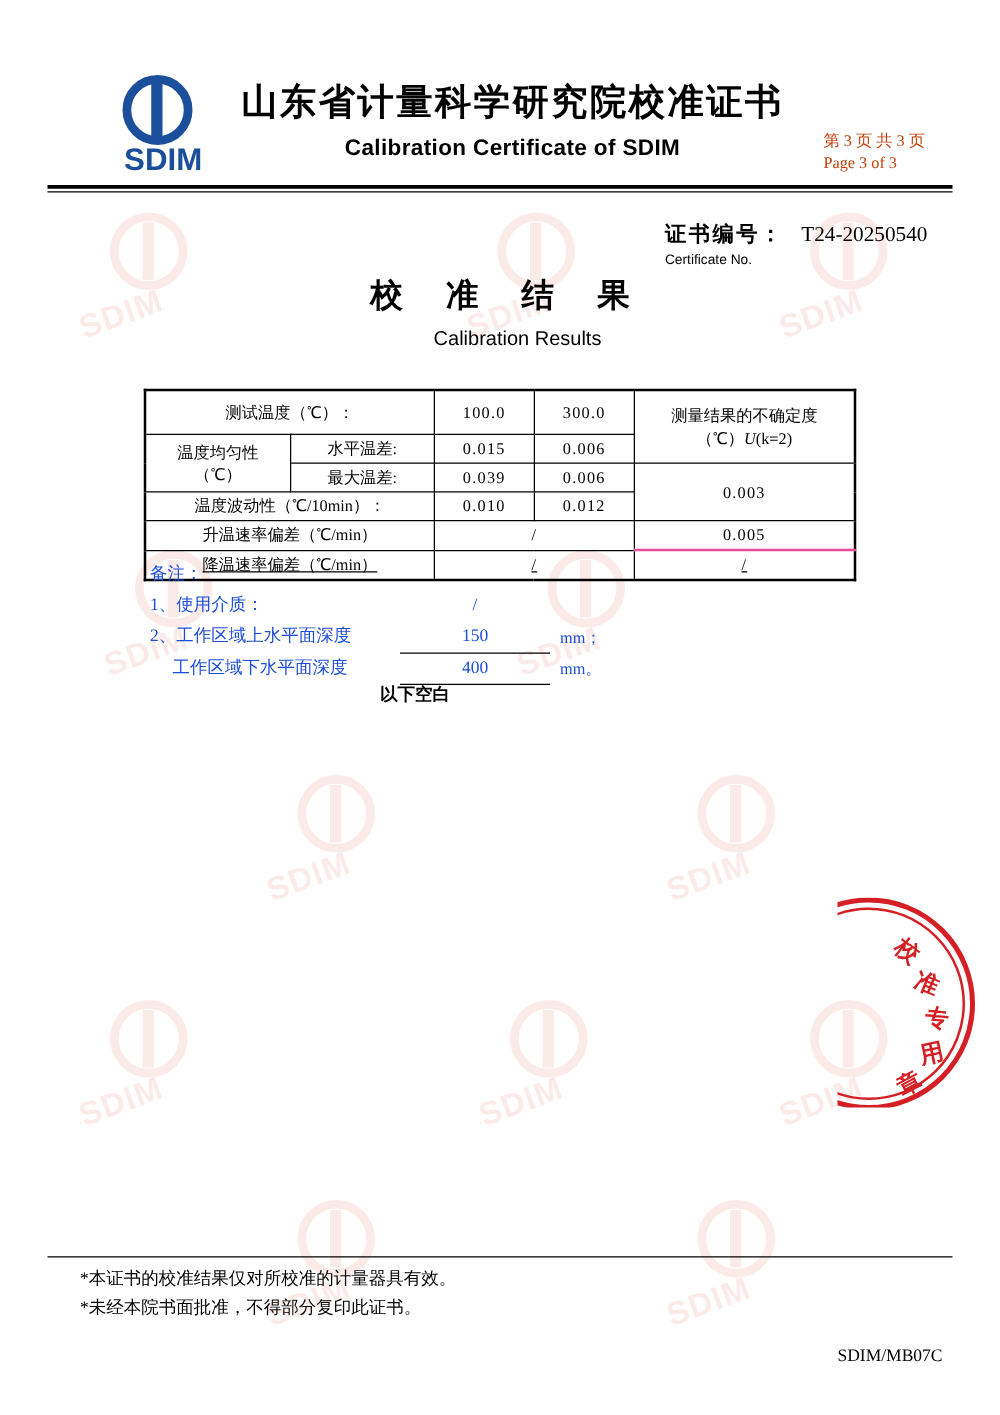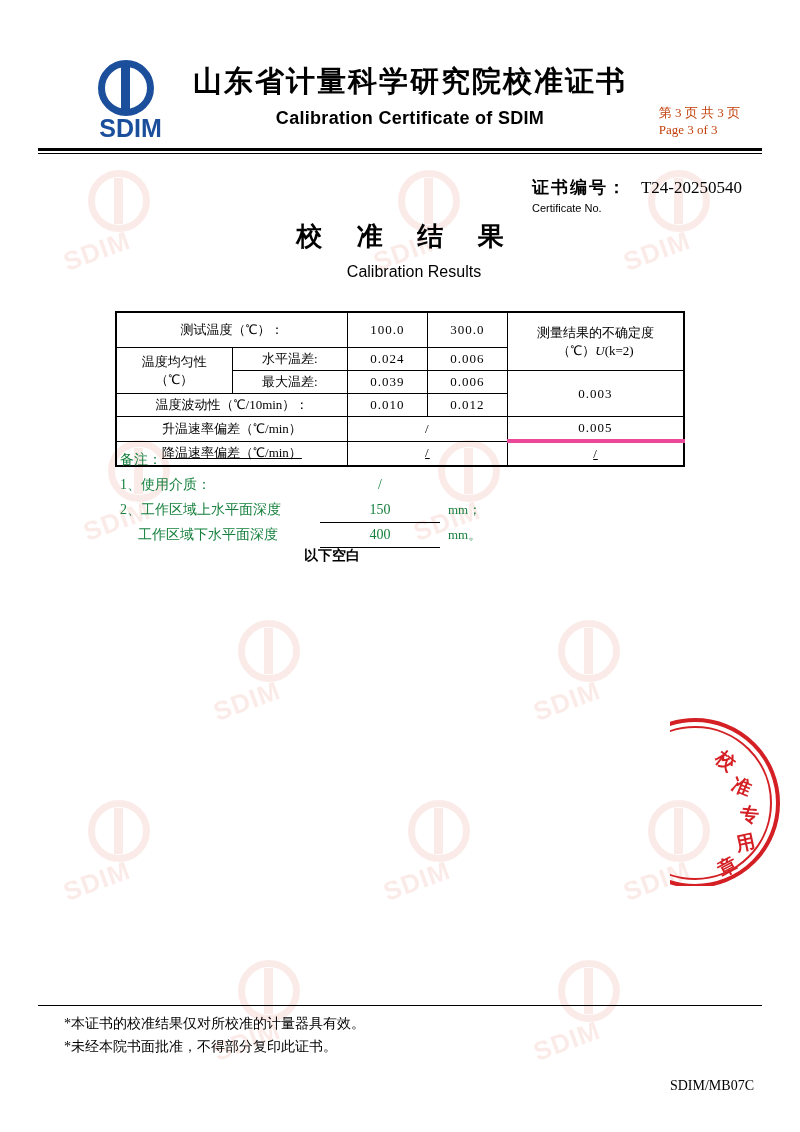--- a/index.html
+++ b/index.html
@@ -254,21 +254,21 @@
   .italic-k { font-style: italic; }
 
   
   .notes {
     position: absolute;
     left: 120px;
     top: 447px;
     width: 560px;
     z-index: 2;
     font-size: 14px;
-    color: #15803d;
+    color: #1d4ed8;
     line-height: 25px;
   }
   .notes .line {
     position: relative;
     height: 25px;
     white-space: nowrap;
   }
   .note-val {
     position: absolute;
     left: 200px;
@@ -494,40 +494,40 @@
           <span>（℃）</span><span class="italic-k">U</span><span>(k=2)</span>
         </div>
       </td>
     </tr>
     <tr>
       <td class="cn outer-l" rowspan="2" style="width:116px;">
         <div>温度均匀性</div>
         <div>（℃）</div>
       </td>
       <td class="cn" style="width:116px;">水平温差:</td>
-      <td class="num">0.024</td>
+      <td class="num">0.015</td>
       <td class="num">0.006</td>
     </tr>
     <tr>
       <td class="cn">最大温差:</td>
       <td class="num">0.039</td>
       <td class="num">0.006</td>
       <td class="num outer-r" rowspan="2">0.003</td>
     </tr>
     <tr>
       <td class="cn outer-l" colspan="2">温度波动性（℃/10min）：</td>
       <td class="num">0.010</td>
       <td class="num">0.012</td>
     </tr>
     <tr>
       <td class="cn outer-l" colspan="2" style="border-right:1px solid #000;">
         <span>升温速率偏差（℃/min）</span>
       </td>
       <td class="num" colspan="2">/</td>
-      <td class="num outer-r" style="border-bottom:4px solid #ec4899;">0.005</td>
+      <td class="num outer-r" style="border-bottom:2px solid #ec4899;">0.005</td>
     </tr>
     <tr>
       <td class="cn outer-l outer-b" colspan="2">降温速率偏差（℃/min）</td>
       <td class="num outer-b" colspan="2">/</td>
       <td class="num outer-b outer-r">/</td>
     </tr>
   </tbody>
     </table>
 
   <div class="notes">

